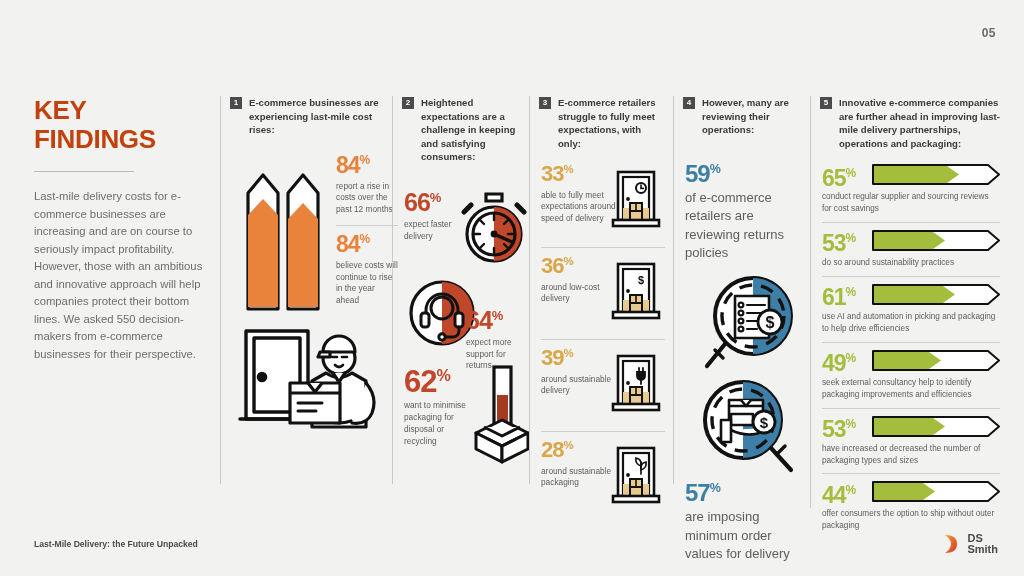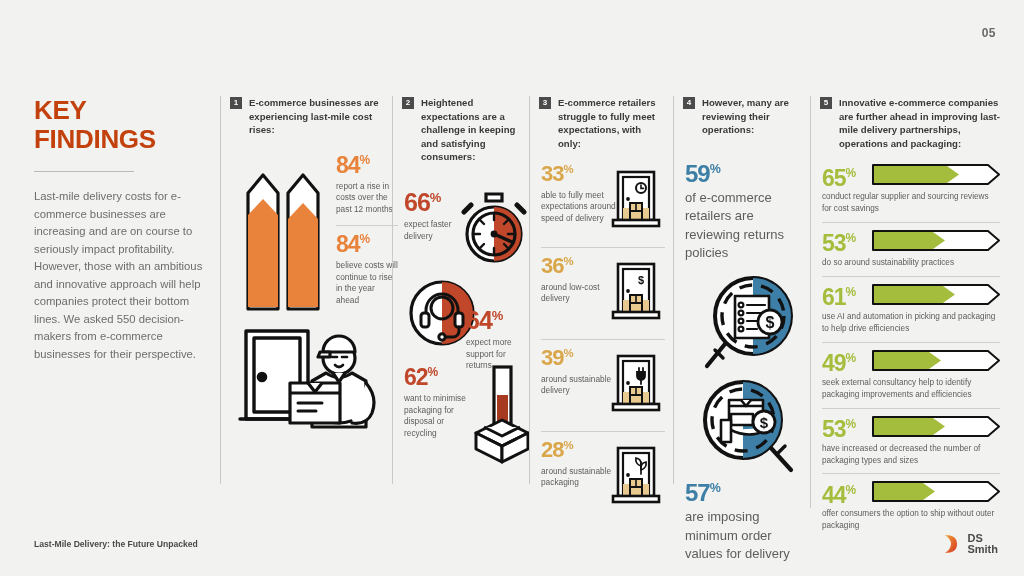--- a/index.html
+++ b/index.html
@@ -52,21 +52,21 @@
   .c2-row1 { position: relative; margin-top: 14px; height: 95px; }
   .c2-66 { position: absolute; left: 0; top: 4px; width: 52px; margin-top: 9px; }
   .c2-66 .stat-num { font-size: 25px; color: #c0472a; }
   .c2-clock { position: absolute; left: 52px; top: 6px; }
   .c2-row2 { position: relative; height: 88px; }
   .c2-head { position: absolute; left: 0; top: 0; }
   .c2-64 { position: absolute; left: 62px; top: 36px; width: 62px; }
   .c2-64 .stat-num { font-size: 25px; color: #c0472a; }
   .c2-row3 { position: relative; height: 120px; }
   .c2-62 { position: absolute; left: 0; top: 6px; width: 74px; }
-  .c2-62 .stat-num { font-size: 23px; color: #c0472a; }
+  .c2-62 .stat-num { font-size: 31px; color: #c0472a; }
   .c2-box { position: absolute; left: 62px; top: 0; }
 
   
   #col3 { left: 529px; width: 136px; height: 388px; }
   .c3-item { position: relative; min-height: 74px; }
   .c3-text { width: 78px; }
   .c3-item .stat-num { font-size: 22px; color: #d9a64a; }
   .c3-icon { position: absolute; right: 2px; top: 4px; }
 
   

